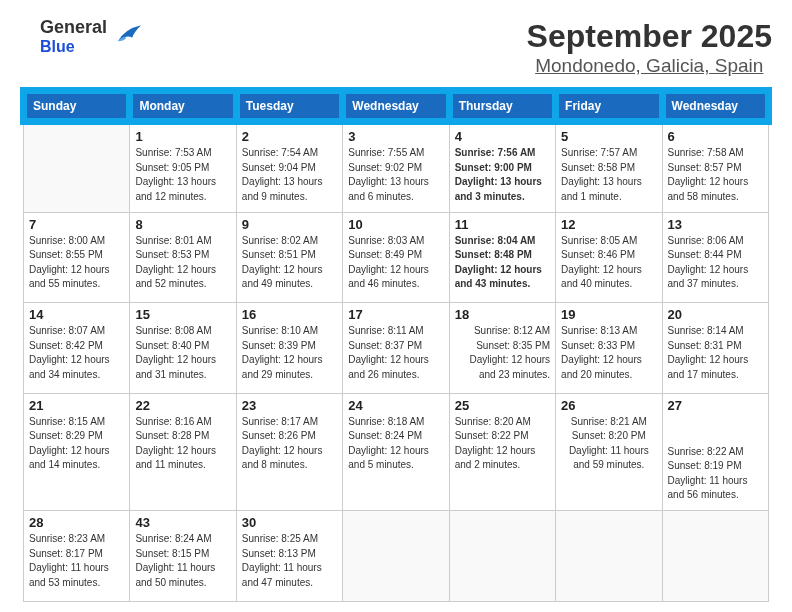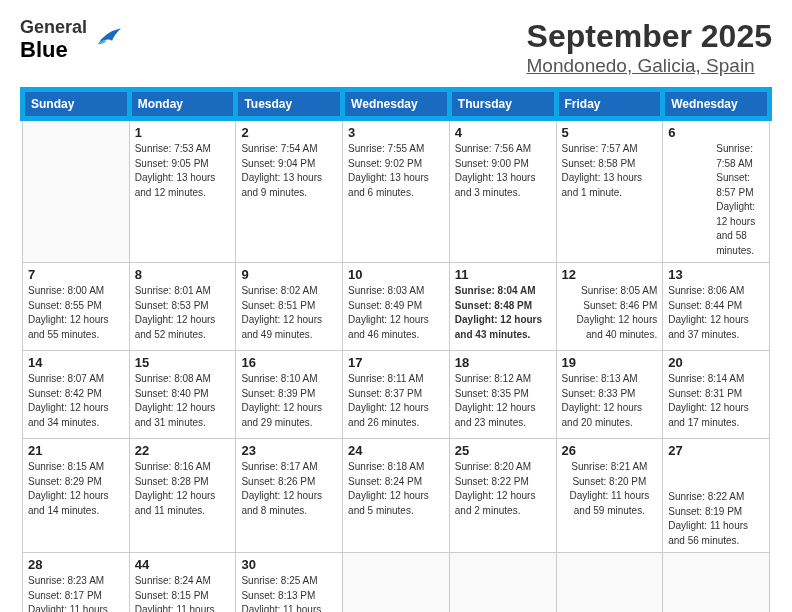--- a/index.html
+++ b/index.html
@@ -19,34 +19,35 @@
     }
     .header {
       display: flex;
       justify-content: space-between;
       align-items: flex-start;
       margin-bottom: 10px;
     }
     .logo {
       display: flex;
       align-items: center;
+      margin-left: 20px;
     }
     .logo-text {
       display: flex;
       flex-direction: column;
       line-height: 1.1;
     }
     .logo-icon {
       width: 32px;
       height: 28px;
       margin-left: 2px;
       margin-top: -4px;
     }
     .title-block {
-      text-align: left;
+      text-align: center;
     }
     .month-title {
       font-size: 32px;
       font-weight: bold;
       color: #333;
     }
     .location {
       font-size: 19px;
       color: #555;
       text-decoration: underline;
@@ -57,21 +58,21 @@
       flex: 1;
       font-size: 10.5px;
     }
     .calendar thead th {
       background: #1a6bbf;
       color: #fff;
       font-size: 12px;
       font-weight: bold;
       padding: 5px 6px;
       text-align: left;
-      border: 5px solid #0ea5e9;
+      border: 7px solid #0ea5e9;
     }
     .calendar tbody td {
       border: 1px solid #ccc;
       vertical-align: top;
       padding: 4px 5px;
       width: 106px;
       height: 88px;
     }
     .day-num {
       font-size: 13px;
@@ -90,21 +91,21 @@
     }
   </style>
 </head>
 <body>
 
 <div class="page">
   <div class="header">
     <div class="logo">
       <div class="logo-text">
         <span style="font-size:18px;font-weight:bold;color:#333;">General</span>
-        <span style="font-size:22px;font-weight:bold;color:#000000;">Blue</span>
+        <span style="font-size:16px;font-weight:bold;color:#1d4ed8;">Blue</span>
       </div>
       <svg class="logo-icon" viewBox="0 0 36 30" xmlns="http://www.w3.org/2000/svg">
         <path d="M10 22 Q18 8 36 4 Q28 12 26 18 Q20 14 10 22Z" fill="#1a6bbf"></path>
         <path d="M10 22 Q14 16 20 18 Q16 22 10 22Z" fill="#5ba3e0"></path>
       </svg>
     </div>
     <div class="title-block">
       <div class="month-title">September 2025</div>
       <div class="location">Mondonedo, Galicia, Spain</div>
     </div>
@@ -141,35 +142,35 @@
           </td>
           <td>
             <span class="day-num">3</span>
             <div class="day-info" style="white-space: pre-line;">Sunrise: 7:55 AM
 Sunset: 9:02 PM
 Daylight: 13 hours
 and 6 minutes.</div>
           </td>
           <td>
             <span class="day-num">4</span>
-            <div class="day-info" style="white-space: pre-line;">Sunrise: 7:56 AM
+            <div class="day-info" style="white-space: pre-line; font-weight: bold;">Sunrise: 7:56 AM
 Sunset: 9:00 PM
 Daylight: 13 hours
 and 3 minutes.</div>
           </td>
           <td>
             <span class="day-num">5</span>
             <div class="day-info" style="white-space: pre-line;">Sunrise: 7:57 AM
 Sunset: 8:58 PM
 Daylight: 13 hours
 and 1 minute.</div>
           </td>
           <td>
             <span class="day-num">6</span>
-            <div class="day-info" style="white-space: pre-line; margin-left: 48px;">Sunrise: 7:58 AM
+            <div class="day-info" style="white-space: pre-line;">Sunrise: 7:58 AM
 Sunset: 8:57 PM
 Daylight: 12 hours
 and 58 minutes.</div>
           </td>
         </tr>
         <tr>
           <td>
             <span class="day-num">7</span>
             <div class="day-info" style="white-space: pre-line;">Sunrise: 8:00 AM
 Sunset: 8:55 PM
@@ -199,21 +200,21 @@
           </td>
           <td>
             <span class="day-num">11</span>
             <div class="day-info" style="white-space: pre-line; font-weight: bold;">Sunrise: 8:04 AM
 Sunset: 8:48 PM
 Daylight: 12 hours
 and 43 minutes.</div>
           </td>
           <td>
             <span class="day-num">12</span>
-            <div class="day-info" style="white-space: pre-line; text-align: right;">Sunrise: 8:05 AM
+            <div class="day-info" style="white-space: pre-line;">Sunrise: 8:05 AM
 Sunset: 8:46 PM
 Daylight: 12 hours
 and 40 minutes.</div>
           </td>
           <td>
             <span class="day-num">13</span>
             <div class="day-info" style="white-space: pre-line;">Sunrise: 8:06 AM
 Sunset: 8:44 PM
 Daylight: 12 hours
 and 37 minutes.</div>
@@ -243,21 +244,21 @@
           </td>
           <td>
             <span class="day-num">17</span>
             <div class="day-info" style="white-space: pre-line;">Sunrise: 8:11 AM
 Sunset: 8:37 PM
 Daylight: 12 hours
 and 26 minutes.</div>
           </td>
           <td>
             <span class="day-num">18</span>
-            <div class="day-info" style="white-space: pre-line;">Sunrise: 8:12 AM
+            <div class="day-info" style="white-space: pre-line; text-align: right;">Sunrise: 8:12 AM
 Sunset: 8:35 PM
 Daylight: 12 hours
 and 23 minutes.</div>
           </td>
           <td>
             <span class="day-num">19</span>
             <div class="day-info" style="white-space: pre-line;">Sunrise: 8:13 AM
 Sunset: 8:33 PM
 Daylight: 12 hours
 and 20 minutes.</div>
@@ -323,21 +324,21 @@
         </tr>
         <tr>
           <td>
             <span class="day-num">28</span>
             <div class="day-info" style="white-space: pre-line;">Sunrise: 8:23 AM
 Sunset: 8:17 PM
 Daylight: 11 hours
 and 53 minutes.</div>
           </td>
           <td>
-            <span class="day-num">44</span>
+            <span class="day-num">43</span>
             <div class="day-info" style="white-space: pre-line;">Sunrise: 8:24 AM
 Sunset: 8:15 PM
 Daylight: 11 hours
 and 50 minutes.</div>
           </td>
           <td>
             <span class="day-num">30</span>
             <div class="day-info" style="white-space: pre-line;">Sunrise: 8:25 AM
 Sunset: 8:13 PM
 Daylight: 11 hours

